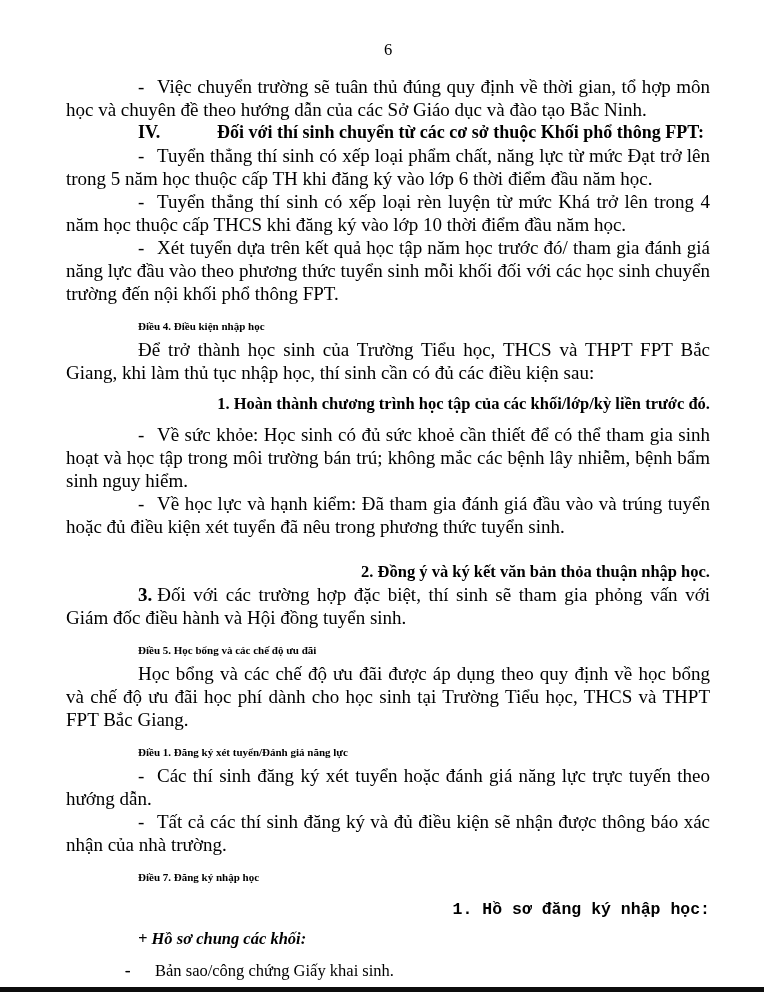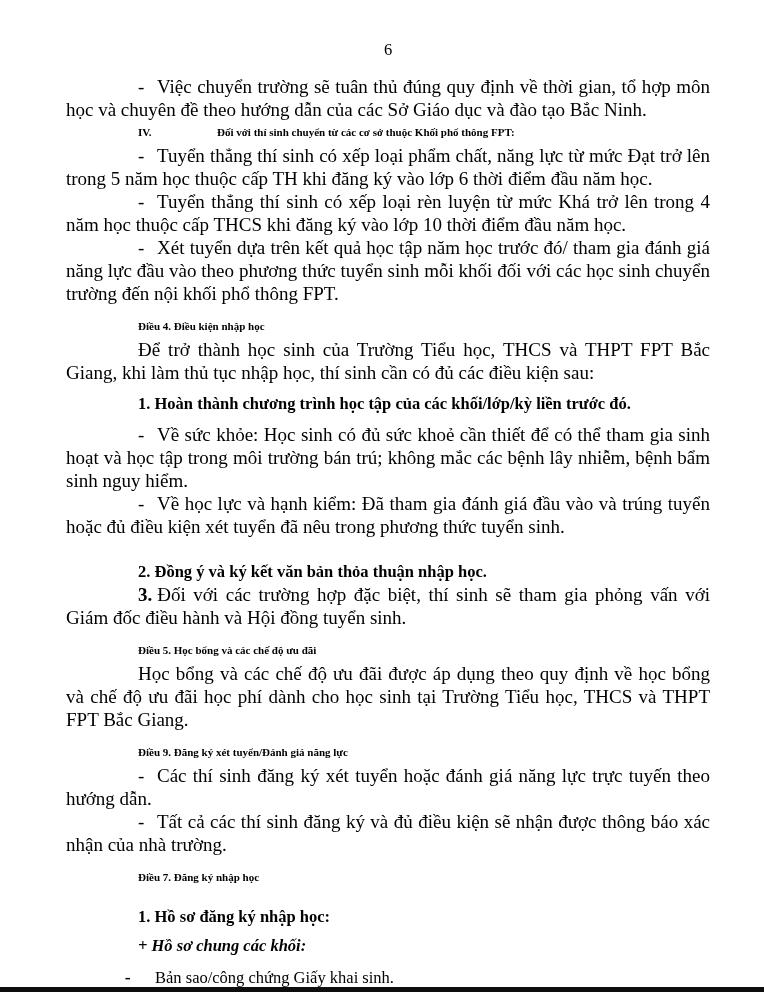--- a/index.html
+++ b/index.html
@@ -29,56 +29,57 @@
     text-align:justify;
     text-indent:72px;
   }
   .dash-m {
     display:inline-block;
     width:19px;
     text-indent:0;
   }
   .h-iv {
     font-weight:bold;
-    font-size:11px;
+    font-size:18px;
     line-height:23px;
     margin-left:72px;
     white-space:nowrap;
   }
   .h-iv .num {
     display:inline-block;
     width:79px;
   }
   .h-art {
     font-weight:bold;
     font-size:11px;
     line-height:23px;
     margin:10px 0 0 72px;
   }
   .b-para {
     font-weight:bold;
     font-size:16.5px;
     line-height:23px;
     text-indent:72px;
     margin-top:8px;
+    text-align:right;
   }
   .b-para.mb { margin-bottom:8px; }
   .bi-para {
     font-weight:bold;
     font-style:italic;
     font-size:16.5px;
     line-height:23px;
     margin:6px 0 0 72px;
   }
   .num-b {
     font-weight:bold;
     margin-right:5px;
   }
   .mt5 { margin-top:22px; }
-  .mt9 { margin-top:16px; }
+  .mt9 { margin-top:9px;font-family:Liberation Mono, monospace; }
   .dossier {
     list-style:none;
     margin:7px 0 0 0;
     padding:0;
     font-size:16.5px;
   }
   .dossier li {
     position:relative;
     padding-left:89px;
     line-height:27px;
@@ -123,21 +124,21 @@
     <p class="para"><span class="dash-m">-</span><span>Về học lực và hạnh kiểm: Đã tham gia đánh giá đầu vào và trúng tuyển hoặc đủ điều kiện xét tuyển đã nêu trong phương thức tuyển sinh.</span></p>
 
     <p class="b-para mt5">2. Đồng ý và ký kết văn bản thỏa thuận nhập học.</p>
 
     <p class="para"><span class="num-b">3.</span><span>Đối với các trường hợp đặc biệt, thí sinh sẽ tham gia phỏng vấn với Giám đốc điều hành và Hội đồng tuyển sinh.</span></p>
 
     <p class="h-art">Điều 5. Học bổng và các chế độ ưu đãi</p>
 
     <p class="para">Học bổng và các chế độ ưu đãi được áp dụng theo quy định về học bổng và chế độ ưu đãi học phí dành cho học sinh tại Trường Tiểu học, THCS và THPT FPT Bắc Giang.</p>
 
-    <p class="h-art">Điều 9. Đăng ký xét tuyển/Đánh giá năng lực</p>
+    <p class="h-art">Điều 1. Đăng ký xét tuyển/Đánh giá năng lực</p>
 
     <p class="para"><span class="dash-m">-</span><span>Các thí sinh đăng ký xét tuyển hoặc đánh giá năng lực trực tuyến theo hướng dẫn.</span></p>
 
     <p class="para"><span class="dash-m">-</span><span>Tất cả các thí sinh đăng ký và đủ điều kiện sẽ nhận được thông báo xác nhận của nhà trường.</span></p>
 
     <p class="h-art">Điều 7. Đăng ký nhập học</p>
 
     <p class="b-para mt9">1. Hồ sơ đăng ký nhập học:</p>
 
     <p class="bi-para">+ Hồ sơ chung các khối:</p>

